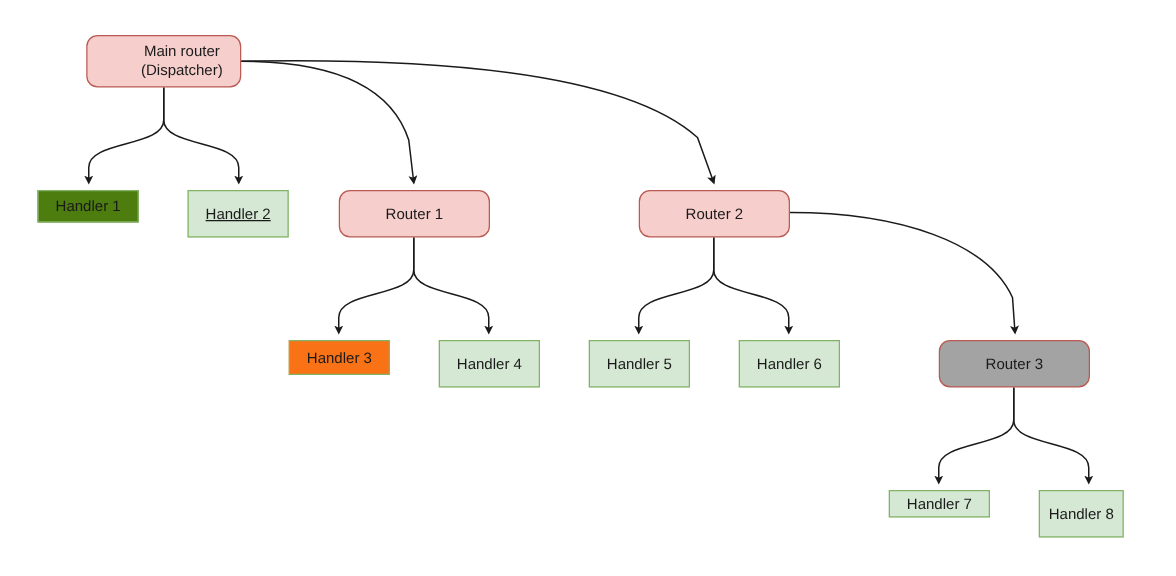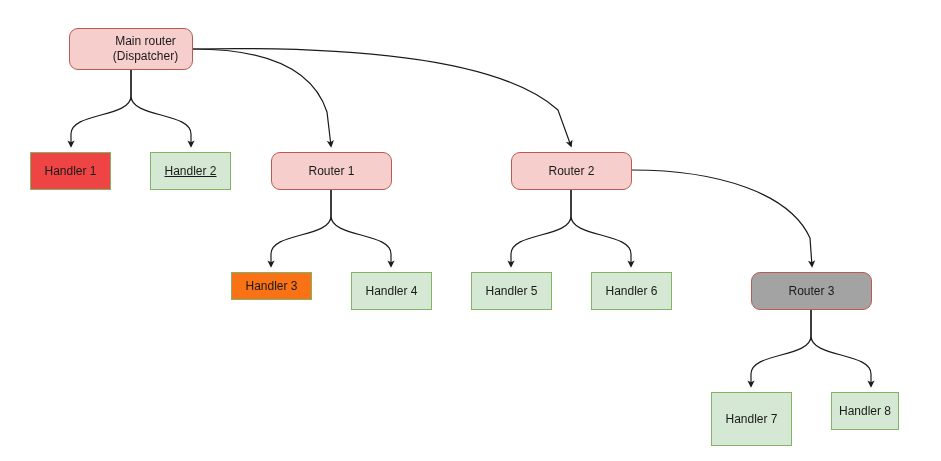--- a/index.html
+++ b/index.html
@@ -74,26 +74,26 @@
         <path d="M 571 190 L 571 216 C 571 238 631 232 631 254 L 631 266" fill="none" stroke="#1a1a1a" stroke-width="1.2" marker-end="url(#arrowhead)"></path>
         <path d="M 632 170 C 720 170 790 194 810 238 L 812 266" fill="none" stroke="#1a1a1a" stroke-width="1.2" marker-end="url(#arrowhead)"></path>
         <path d="M 811 310 L 811 336 C 811 358 751 352 751 374 L 751 386" fill="none" stroke="#1a1a1a" stroke-width="1.2" marker-end="url(#arrowhead)"></path>
         <path d="M 811 310 L 811 336 C 811 358 871 352 871 374 L 871 386" fill="none" stroke="#1a1a1a" stroke-width="1.2" marker-end="url(#arrowhead)"></path>
       </g>
   </svg>
 
   <div id="nodes-group">
       <div class="node router" style="left: 69px; top: 28px; width: 124px; height: 42px; background: rgb(246, 206, 204); border-color: rgb(185, 91, 82); color: rgb(26, 26, 26); padding-left: 29px;"><span class="node-label">Main router
 (Dispatcher)</span></div>
-      <div class="node handler" style="left: 30px; top: 152px; width: 81px; height: 38px; background: #ef4444; border-color: rgb(130, 179, 102); color: rgb(26, 26, 26);"><span class="node-label">Handler 1</span></div>
+      <div class="node handler" style="left: 30px; top: 152px; width: 81px; height: 26px; background: #4d7c0f; border-color: rgb(130, 179, 102); color: rgb(26, 26, 26);"><span class="node-label">Handler 1</span></div>
       <div class="node handler" style="left: 150px; top: 152px; width: 81px; height: 38px; background: rgb(213, 232, 212); border-color: rgb(130, 179, 102); color: rgb(26, 26, 26); text-decoration: underline;"><span class="node-label">Handler 2</span></div>
       <div class="node router" style="left: 271px; top: 152px; width: 121px; height: 38px; background: rgb(246, 206, 204); border-color: rgb(185, 91, 82); color: rgb(26, 26, 26);"><span class="node-label">Router 1</span></div>
       <div class="node router" style="left: 511px; top: 152px; width: 121px; height: 38px; background: rgb(246, 206, 204); border-color: rgb(185, 91, 82); color: rgb(26, 26, 26); text-align: right;"><span class="node-label">Router 2</span></div>
       <div class="node handler" style="left: 231px; top: 272px; width: 81px; height: 28px; background: #f97316; border-color: rgb(130, 179, 102); color: rgb(26, 26, 26);"><span class="node-label">Handler 3</span></div>
       <div class="node handler" style="left: 351px; top: 272px; width: 81px; height: 38px; background: rgb(213, 232, 212); border-color: rgb(130, 179, 102); color: rgb(26, 26, 26); text-align: right;"><span class="node-label">Handler 4</span></div>
       <div class="node handler" style="left: 471px; top: 272px; width: 81px; height: 38px; background: rgb(213, 232, 212); border-color: rgb(130, 179, 102); color: rgb(26, 26, 26);"><span class="node-label">Handler 5</span></div>
       <div class="node handler" style="left: 591px; top: 272px; width: 81px; height: 38px; background: rgb(213, 232, 212); border-color: rgb(130, 179, 102); color: rgb(26, 26, 26);"><span class="node-label">Handler 6</span></div>
       <div class="node router" style="left: 751px; top: 272px; width: 121px; height: 38px; background: #a3a3a3; border-color: rgb(185, 91, 82); color: rgb(26, 26, 26);"><span class="node-label">Router 3</span></div>
-      <div class="node handler" style="left: 711px; top: 392px; width: 81px; height: 54px; background: rgb(213, 232, 212); border-color: rgb(130, 179, 102); color: rgb(26, 26, 26);"><span class="node-label">Handler 7</span></div>
+      <div class="node handler" style="left: 711px; top: 392px; width: 81px; height: 22px; background: rgb(213, 232, 212); border-color: rgb(130, 179, 102); color: rgb(26, 26, 26);"><span class="node-label">Handler 7</span></div>
       <div class="node handler" style="left: 831px; top: 392px; width: 68px; height: 38px; background: rgb(213, 232, 212); border-color: rgb(130, 179, 102); color: rgb(26, 26, 26);"><span class="node-label">Handler 8</span></div>
     </div>
 
 </div>
 
 </body></html>

